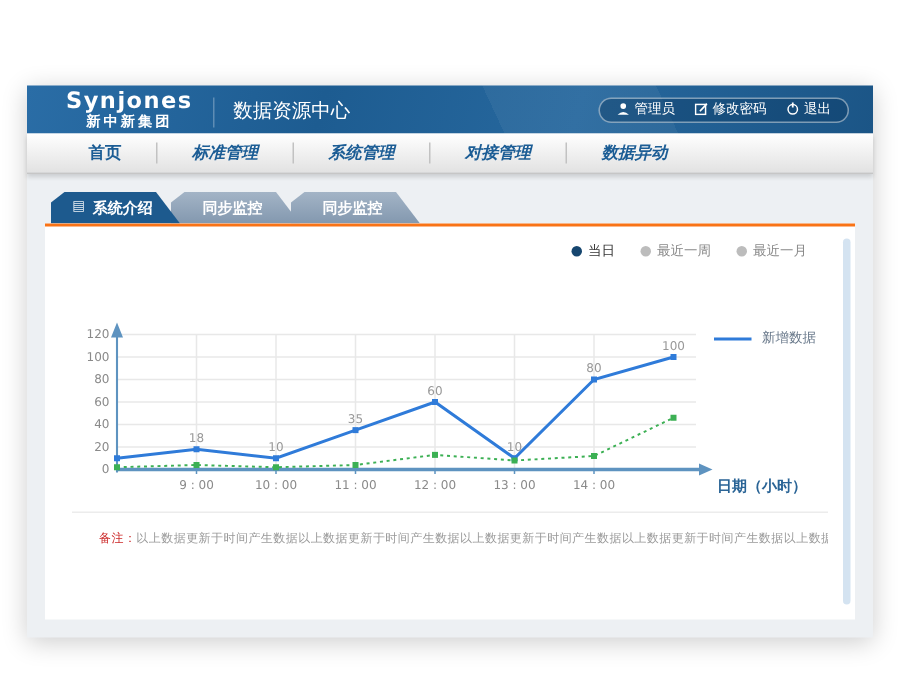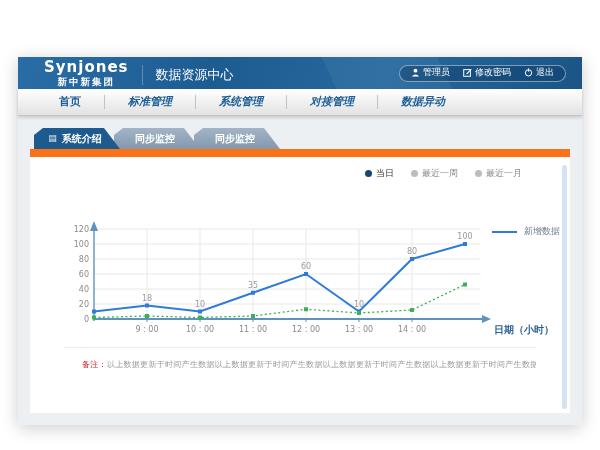--- a/index.html
+++ b/index.html
@@ -36,21 +36,21 @@
   
   .content { height:309px; padding:12px 12px 0; position:relative; }
   .tabs { display:flex; height:21px; margin-left:4px; align-items:flex-end; }
   .tab { min-width:86px; height:21px; padding:0 14px 0 10px; color:#fff; font-size:10px; font-weight:bold;
          display:flex; align-items:center; justify-content:center; gap:5px; cursor:pointer;
          clip-path:polygon(0 100%, 0 7px, 9px 0, calc(100% - 16px) 0, 100% 100%); }
   .tab.active { background:#1d5a8e; z-index:3; }
   .tab.inactive { background:linear-gradient(#a3b4c6,#8398af); z-index:1; margin-left:-6px; }
   .tab-icon { font-size:9px; line-height:1; opacity:.9; }
 
-  .panel { background:#fff; border-top:8px solid #f97316; height:264px; padding:8px 24px 0; position:relative; }
+  .panel { background:#fff; border-top:2px solid #f97316; height:264px; padding:8px 8px 0; position:relative; }
 
   .filters { display:flex; justify-content:flex-end; gap:17px; padding-right:24px; height:16px; align-items:center; }
   .filter { display:flex; align-items:center; gap:4px; font-size:9px; color:#8a8a8a; cursor:pointer; }
   .filter .dot { width:7px; height:7px; border-radius:50%; background:#bcbcbc; }
   .filter.selected { color:#333; }
   .filter.selected .dot { background:#16466f; }
 
   .ylabel { color:#2a6496; font-size:10px; font-weight:bold; margin:0 0 0 18px; height:12px; line-height:12px; }
 
   .chart-row { display:flex; align-items:flex-start; }

